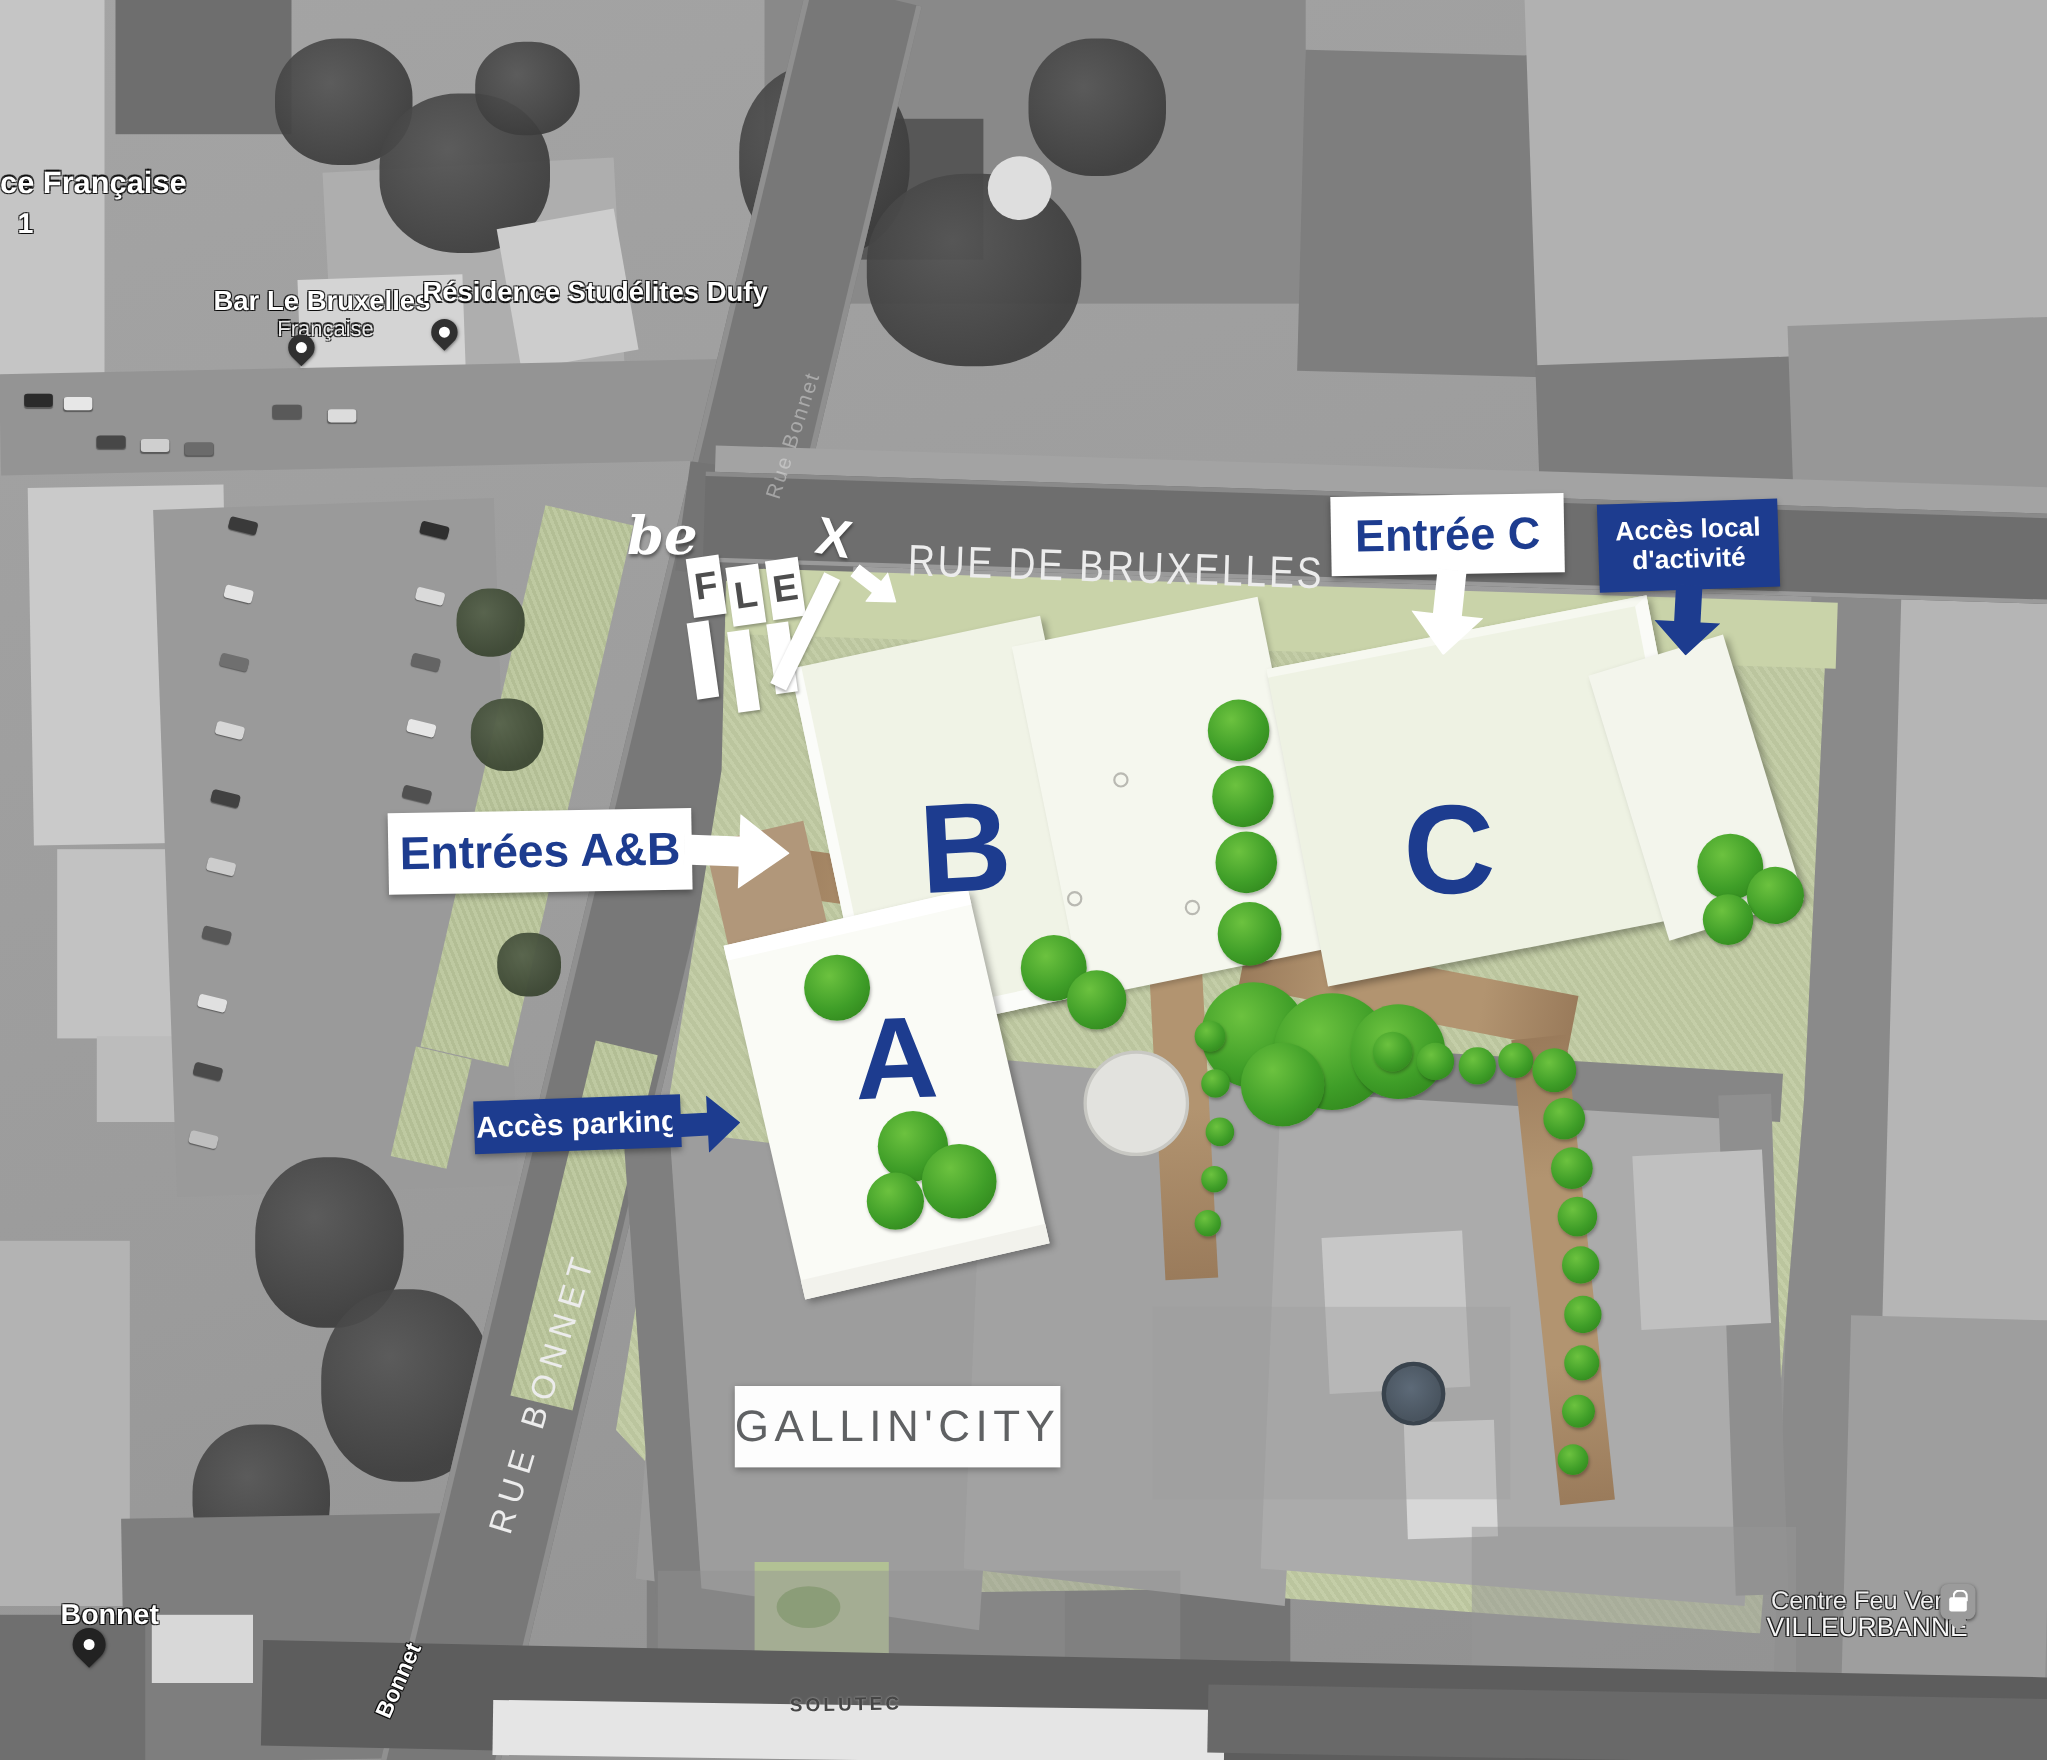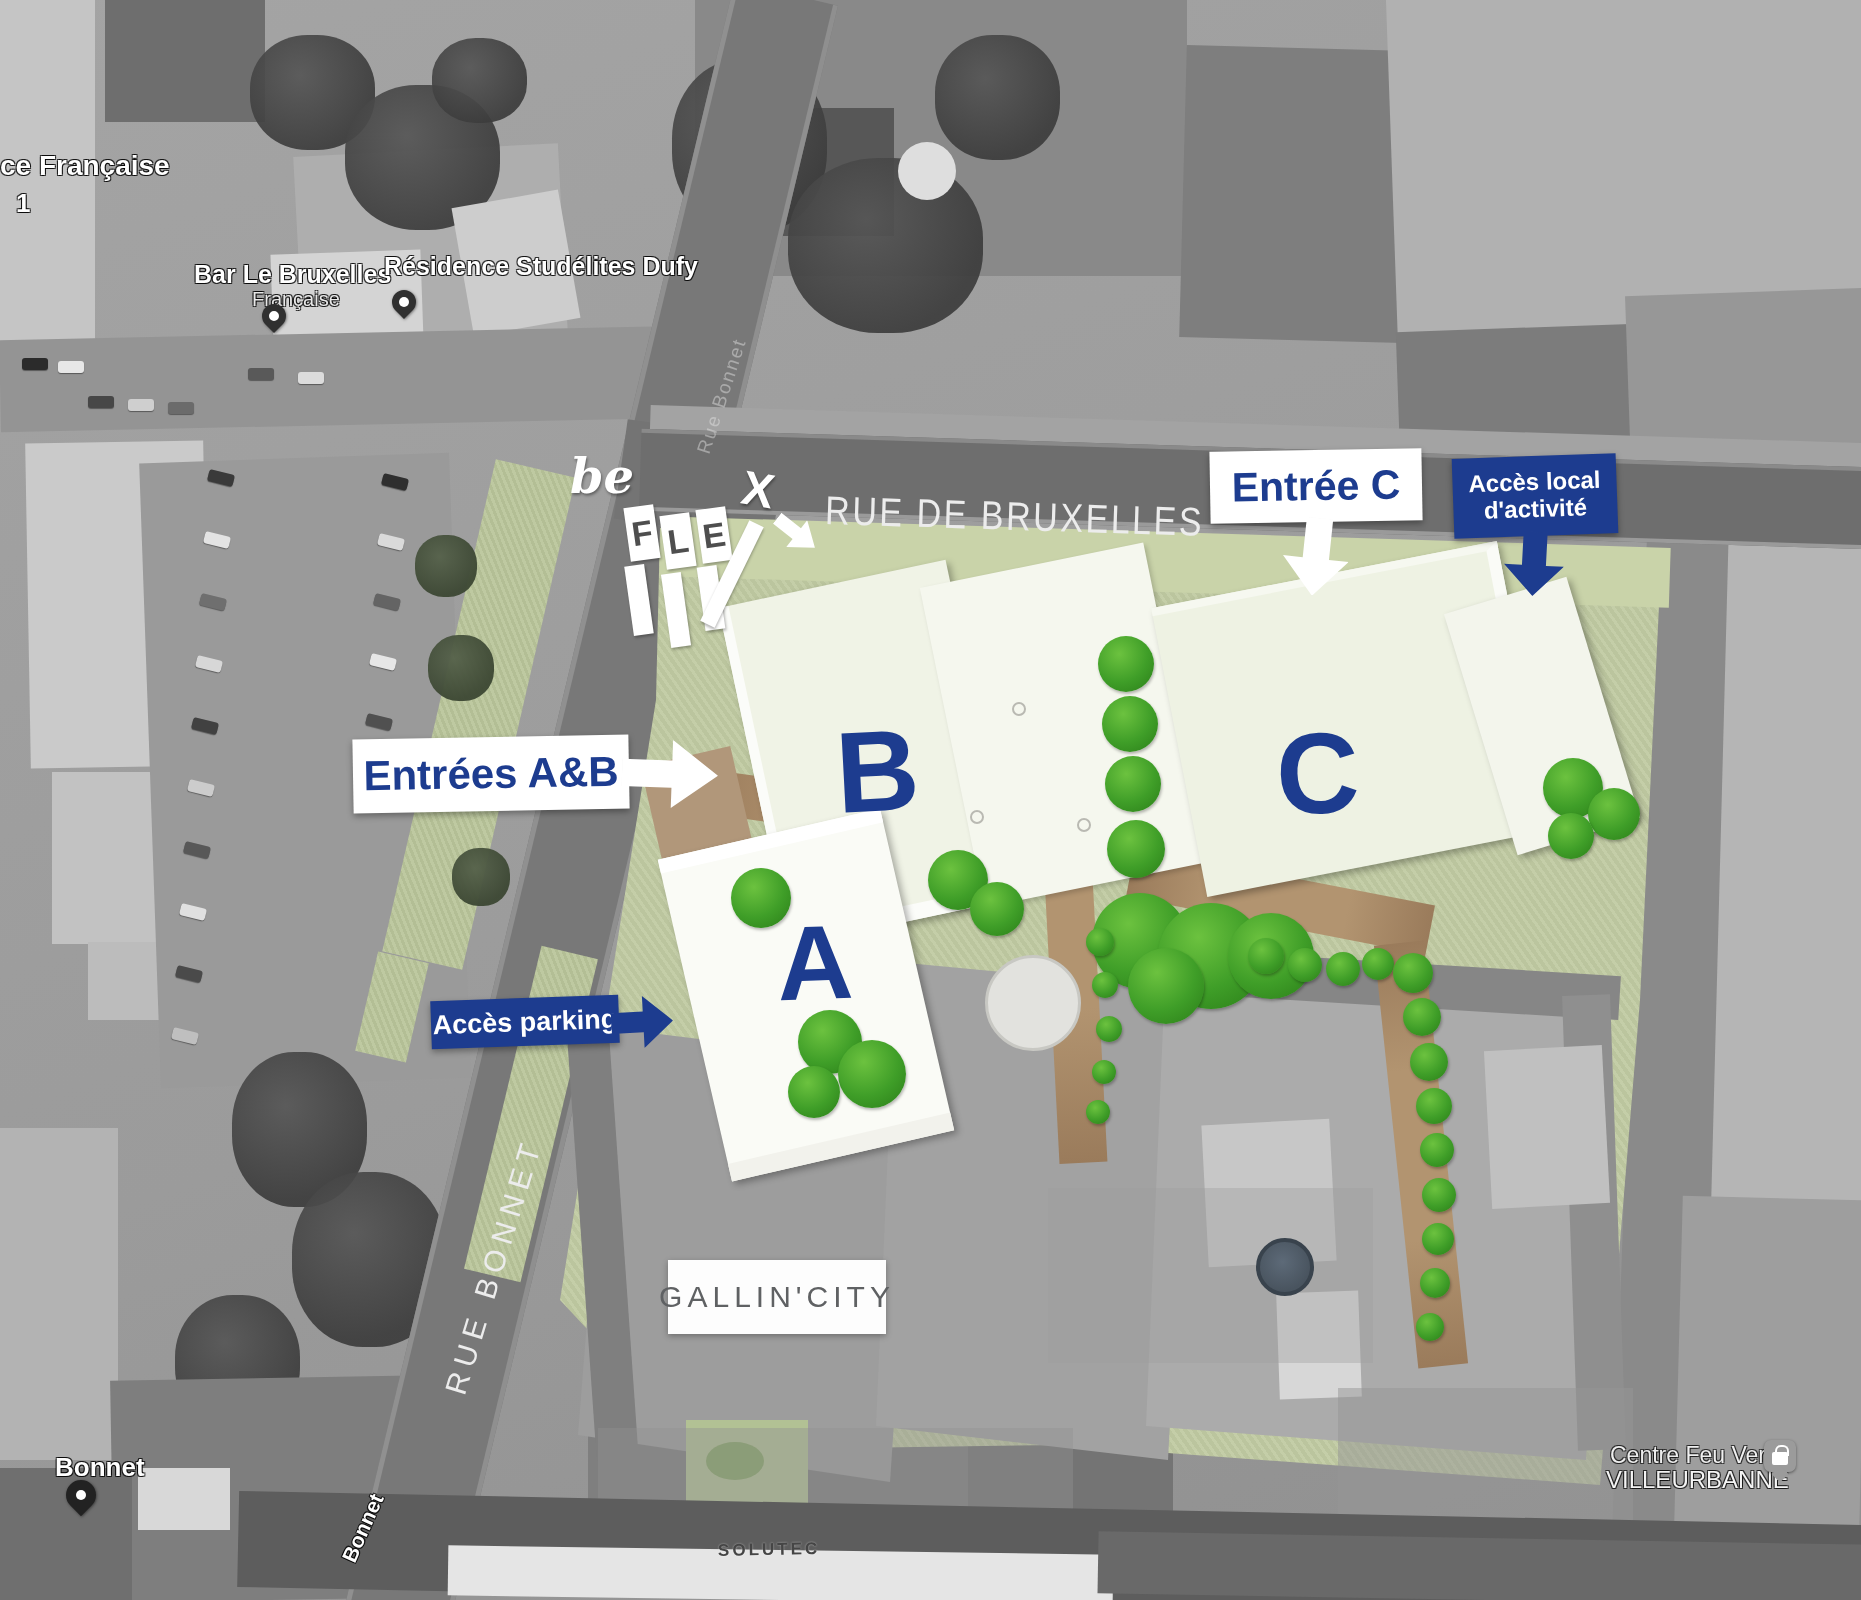--- a/index.html
+++ b/index.html
@@ -200,21 +200,21 @@
 
   <div class="biglet" style="left:836px;top:714px;font-size:115px;transform:rotate(-3deg);">B</div>
   <div class="biglet" style="left:1276px;top:716px;font-size:115px;transform:rotate(-2deg);">C</div>
   <div class="biglet" style="left:777px;top:910px;font-size:105px;transform:rotate(-2deg);">A</div>
 
   <div class="streetlabel" style="left:826px;top:488px;font-size:40px;letter-spacing:3px;transform:rotate(1.8deg) scaleX(.85);transform-origin:left top;">RUE DE BRUXELLES</div>
   <div class="streetlabel" style="left:494px;top:1266px;font-size:30px;transform:translate(-50%,-50%) rotate(-73deg);">RUE BONNET</div>
   <div class="streetlabel" style="left:722px;top:396px;font-size:19px;letter-spacing:2px;color:rgba(230,230,230,.45);transform:translate(-50%,-50%) rotate(-72deg);">Rue Bonnet</div>
 
   <div>
-    <span class="d" style="left:570px;top:448px;font-family:'DejaVu Serif',serif;font-style:italic;font-weight:700;font-size:48px;color:#fff;text-shadow:1px 2px 3px rgba(0,0,0,.4);">be</span>
+    <span class="d" style="left:570px;top:460px;font-family:'DejaVu Serif',serif;font-style:italic;font-weight:700;font-size:48px;color:#fff;text-shadow:1px 2px 3px rgba(0,0,0,.4);">be</span>
     <div class="logoblock" style="left:627px;top:506px;transform:rotate(-8deg);">F</div>
     <div class="logoblock" style="left:663px;top:514px;transform:rotate(-8deg);">L</div>
     <div class="logoblock" style="left:699px;top:508px;transform:rotate(-8deg);">E</div>
     <div class="logobar" style="left:629px;top:565px;height:70px;transform:rotate(-8deg);"></div>
     <div class="logobar" style="left:666px;top:573px;height:74px;transform:rotate(-8deg);"></div>
     <div class="logobar" style="left:701px;top:566px;height:64px;transform:rotate(-8deg);"></div>
     <span class="d" style="left:742px;top:462px;font-weight:700;font-size:48px;color:#fff;transform:rotate(10deg);text-shadow:1px 2px 3px rgba(0,0,0,.4);">X</span>
     <div class="d" style="left:724px;top:518px;width:16px;height:112px;background:#fff;transform:rotate(26deg);box-shadow:1px 2px 3px rgba(0,0,0,.3);"></div>
     <div class="arrow-r wa" style="left:772px;top:516px;width:48px;height:34px;transform:rotate(38deg);"></div>
   </div>
@@ -233,21 +233,21 @@
     <span>Entrée C</span>
   </div>
   <div class="arrow-d wa" style="left:1283px;top:518px;width:66px;height:78px;transform:rotate(6deg);"></div>
 
   <div class="cb" style="left:1453px;top:456px;width:164px;height:80px;font-size:24px;line-height:1.12;transform:rotate(-2deg);">
     <span>Accès local</span>
     <span>d'activité</span>
   </div>
   <div class="arrow-d ba" style="left:1504px;top:532px;width:60px;height:64px;transform:rotate(3deg);"></div>
 
-  <div class="areabox" style="left:668px;top:1260px;width:218px;height:74px;font-size:30px;">
+  <div class="areabox" style="left:668px;top:1260px;width:296px;height:74px;font-size:40px;">
     <span>GALLIN'CITY</span>
   </div>
 
   <span class="maplabel" style="left:0;top:150px;font-size:28px;">ce Française</span>
   <span class="maplabel" style="left:16px;top:188px;font-size:26px;">1</span>
 
   <span class="maplabel" style="left:194px;top:260px;font-size:25px;">Bar Le Bruxelles</span>
   <span class="maplabel" style="left:252px;top:288px;font-size:20px;font-weight:400;color:#e9e9e9;">Française</span>
   <div class="pin" style="left:262px;top:304px;">
       <span class="pin-dot"></span>

